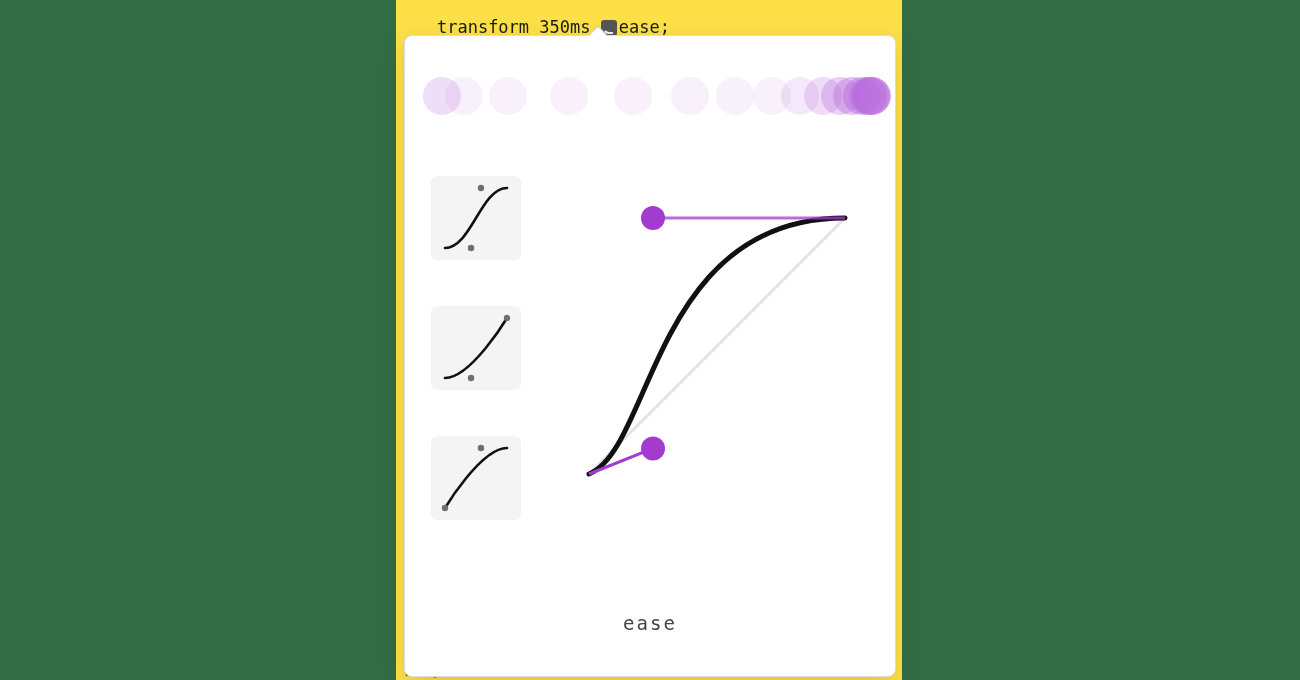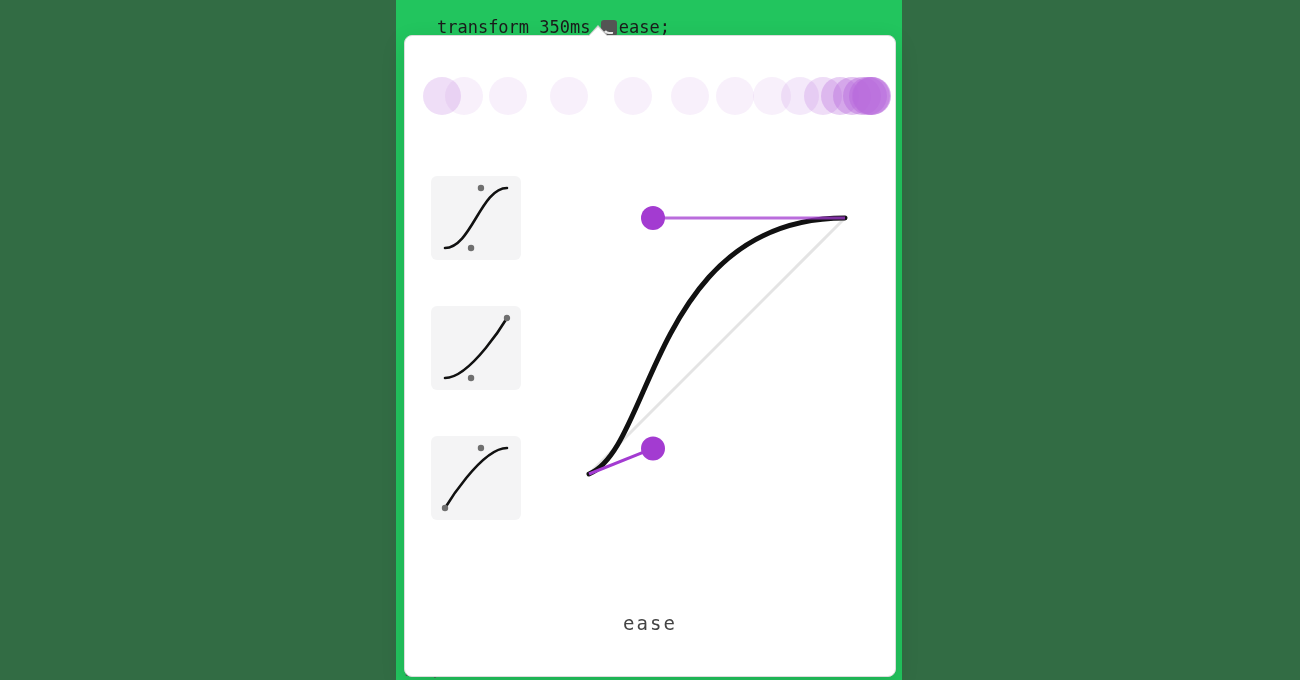--- a/index.html
+++ b/index.html
@@ -12,21 +12,21 @@
     font-family: Menlo, Consolas, "DejaVu Sans Mono", monospace;
   }
 
   
   .column {
     position: absolute;
     left: 396px;
     top: 0;
     width: 506px;
     height: 680px;
-    background: #22c55e;
+    background: #fde047;
   }
 
   
   .code-line {
     position: absolute;
     left: 0;
     top: -3px;
     font-size: 17px;
     letter-spacing: 0px;
     color: #1b1b1b;

